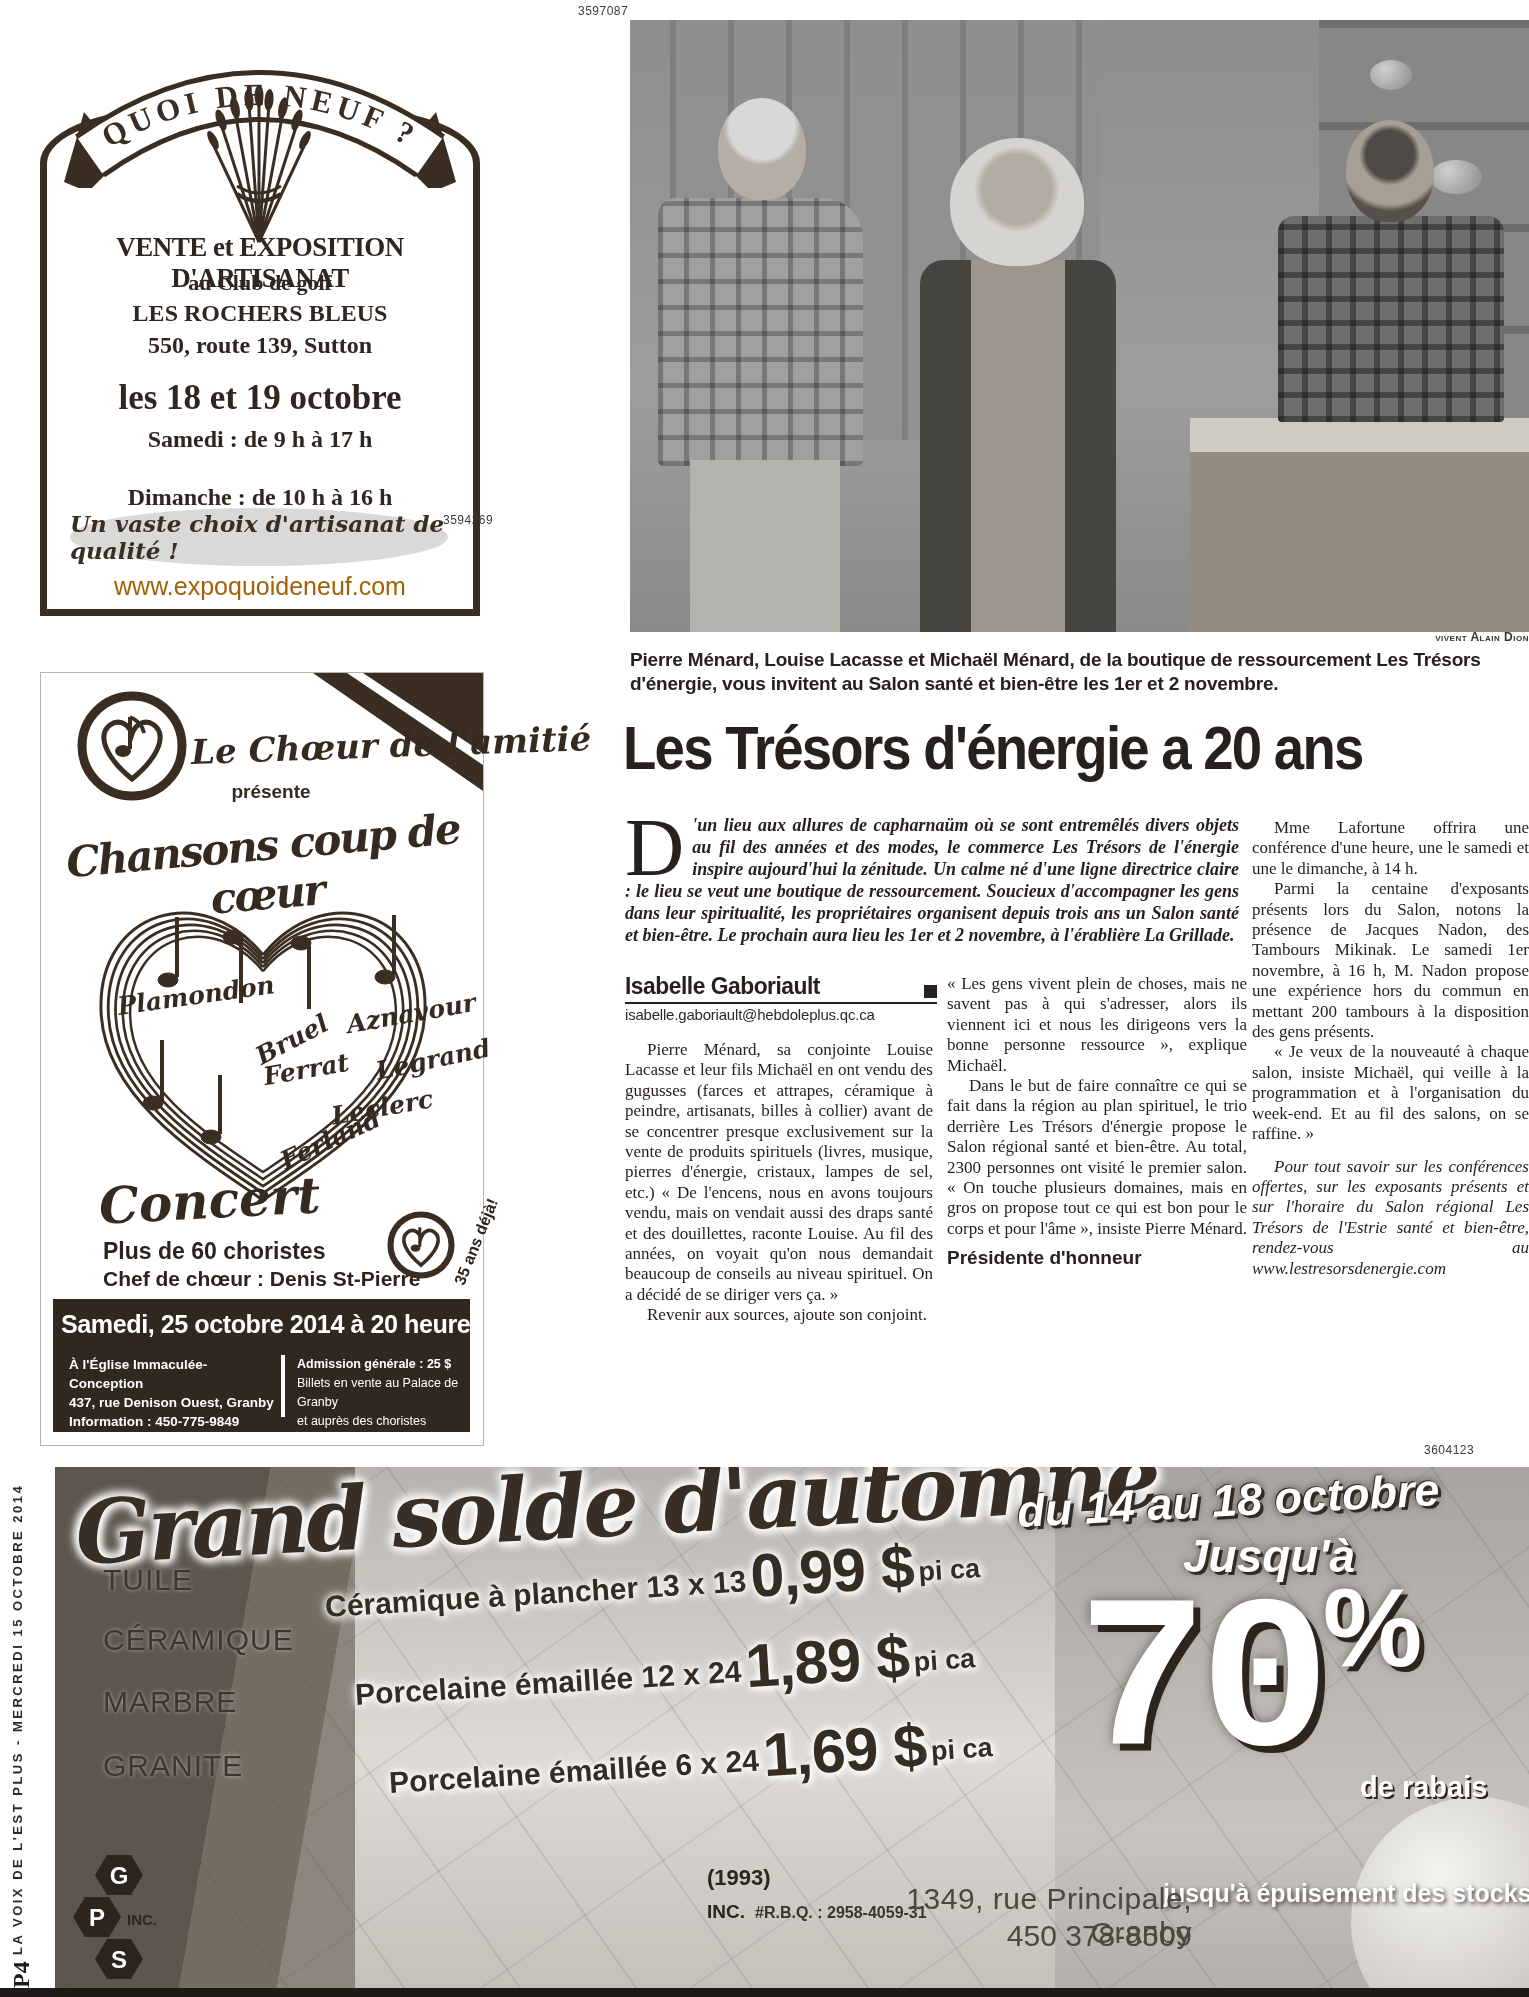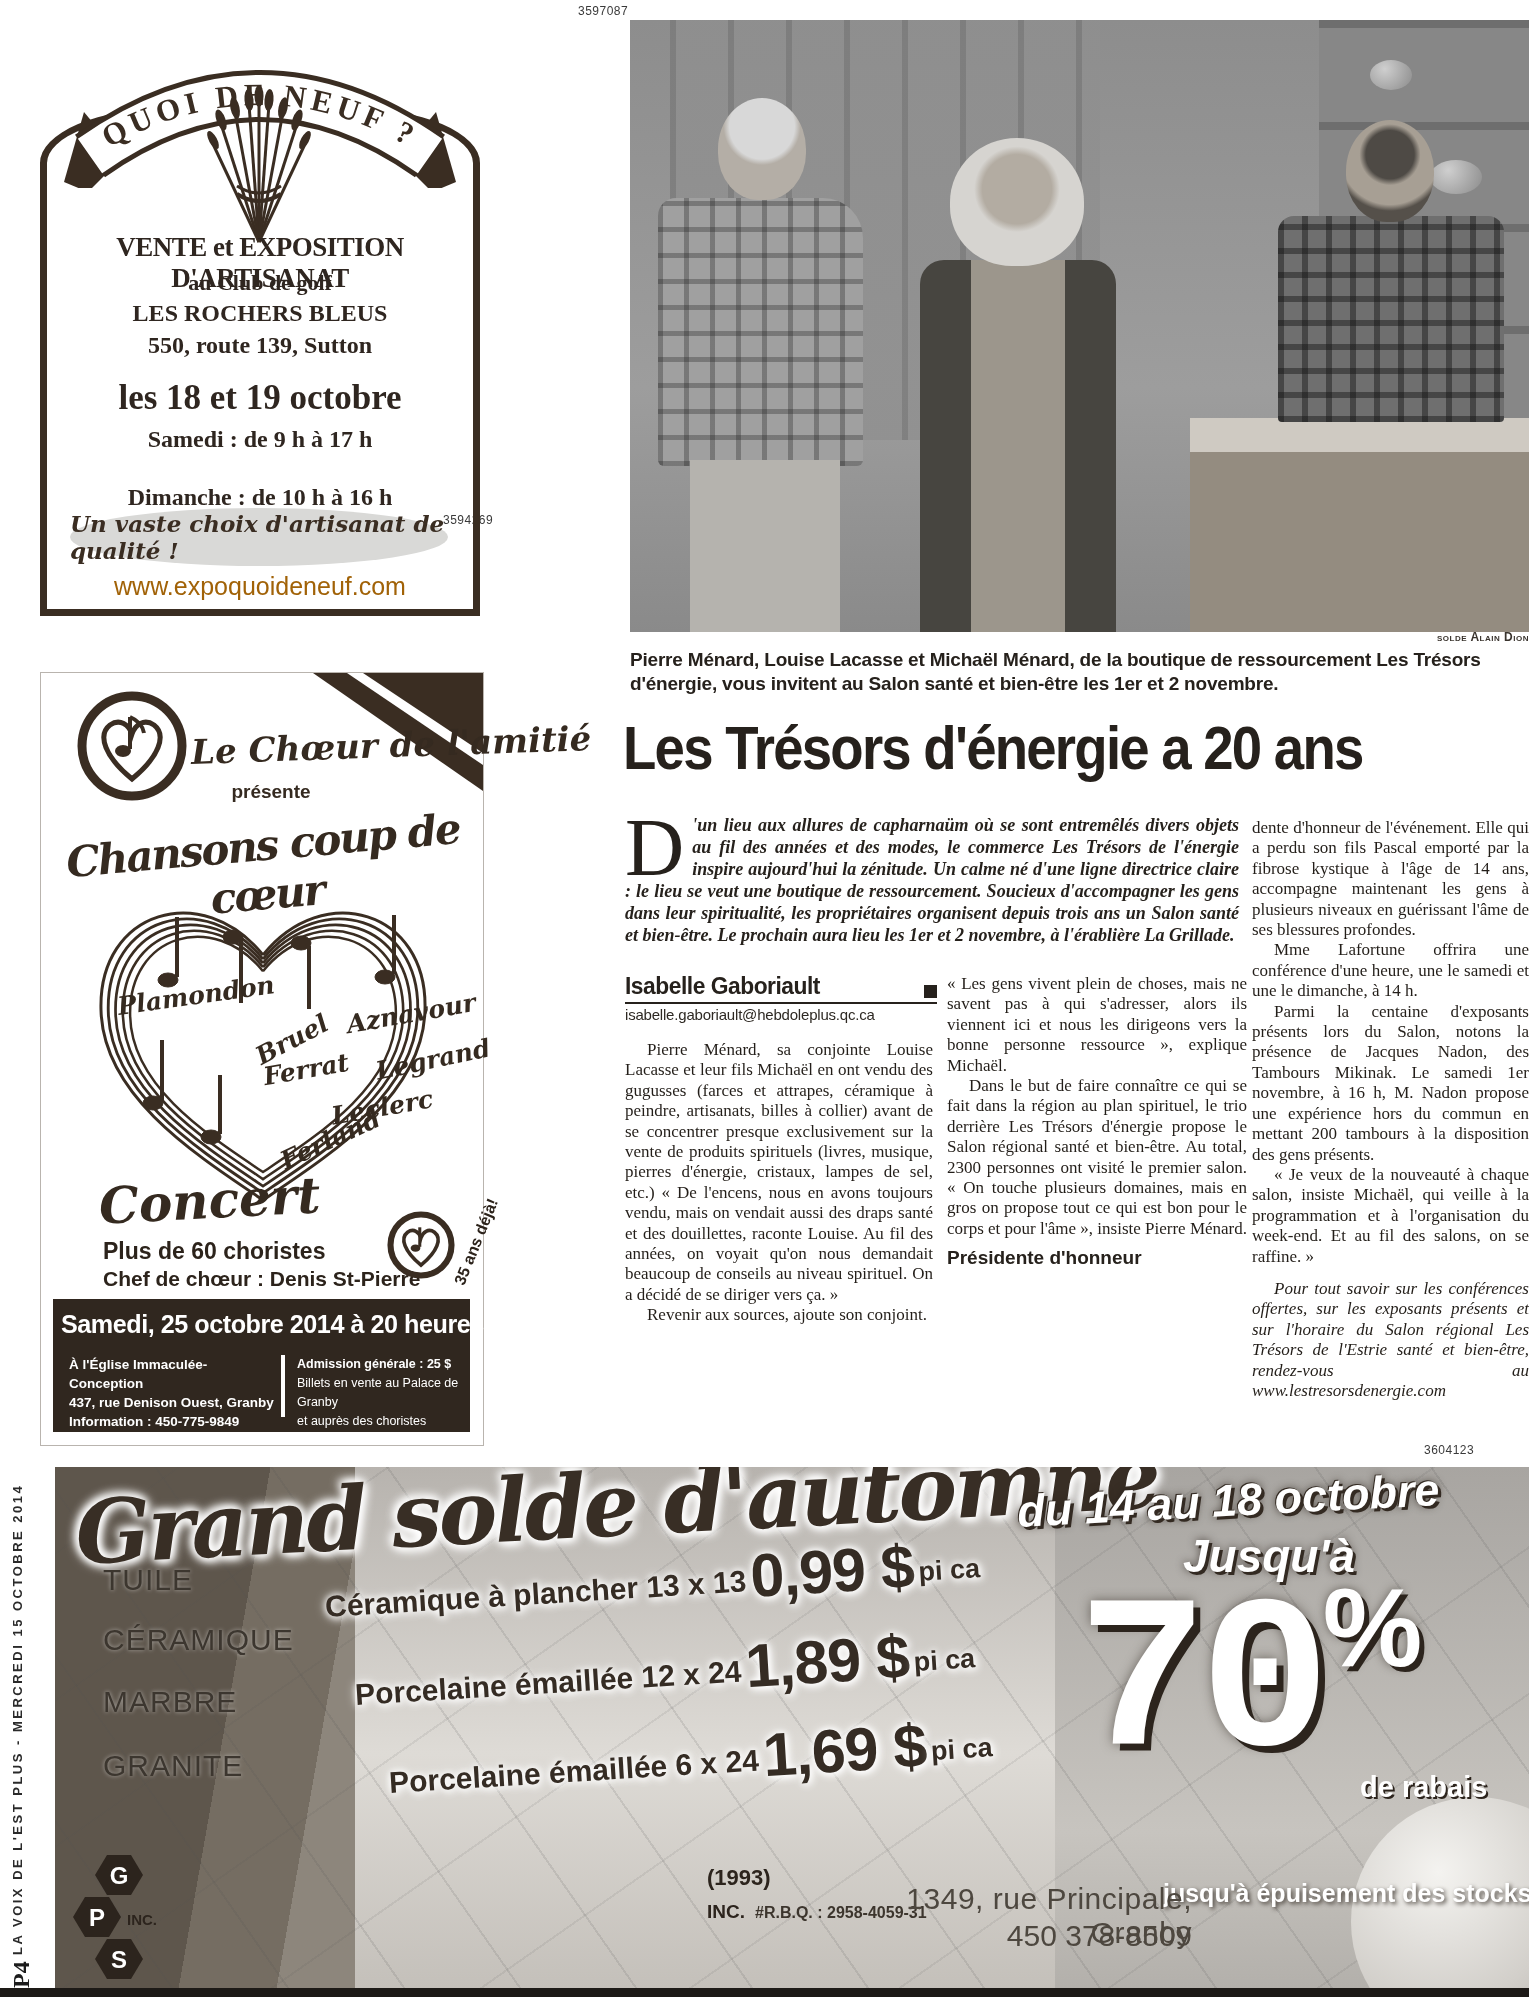--- a/index.html
+++ b/index.html
@@ -195,21 +195,21 @@
     <div class="abs plaid1" style="left:28px;top:178px;width:205px;height:268px;border-radius:18px 40px 6px 6px;"></div>
     <div class="abs" style="left:60px;top:440px;width:150px;height:172px;background:#b5b3ae;"></div>
     <div class="head" style="left:88px;top:78px;width:88px;height:102px;background:radial-gradient(circle at 50% 28%,#d8d8d8 0 38%,#b4aea6 45%);"></div>
 
     <div class="abs" style="left:290px;top:240px;width:196px;height:372px;border-radius:24px 24px 0 0;background:linear-gradient(90deg,#474540 0 26%,#9c968c 26% 74%,#474540 74%);"></div>
     <div class="head" style="left:320px;top:118px;width:134px;height:128px;background:radial-gradient(circle at 50% 40%,#b3aca2 0 34%,#d6d4d0 42%);"></div>
 
     <div class="abs plaid2" style="left:648px;top:196px;width:226px;height:206px;border-radius:16px 16px 4px 4px;"></div>
     <div class="head" style="left:716px;top:100px;width:88px;height:102px;background:radial-gradient(circle at 50% 34%,#4e4a45 0 30%,#a79f94 38% 62%,#55504a 70%);"></div>
   </div>
-  <div class="photo-credit">solde Alain Dion</div>
+  <div class="photo-credit">vivent Alain Dion</div>
   <div class="photo-caption">Pierre Ménard, Louise Lacasse et Michaël Ménard, de la boutique de ressourcement Les Trésors d'énergie, vous invitent au Salon santé et bien-être les 1er et 2 novembre.</div>
 
   <div class="headline">Les Trésors d'énergie a 20 ans</div>
 
   <div class="lede">
     <span class="dropcap">D</span><span>'un lieu aux allures de capharnaüm où se sont entremêlés divers objets au fil des années et des modes, le commerce Les Trésors de l'énergie inspire aujourd'hui la zénitude. Un calme né d'une ligne directrice claire : le lieu se veut une boutique de ressourcement. Soucieux d'accompagner les gens dans leur spiritualité, les propriétaires organisent depuis trois ans un Salon santé et bien-être. Le prochain aura lieu les 1er et 2 novembre, à l'érablière La Grillade.</span>
   </div>
 
   <div class="byline-wrap">
     <div class="byline">Isabelle Gaboriault</div>
@@ -220,21 +220,20 @@
   <div class="col" style="left:625px;top:1040px;width:308px;height:402px;">
     <p>Pierre Ménard, sa conjointe Louise Lacasse et leur fils Michaël en ont vendu des gugusses (farces et attrapes, céramique à peindre, artisanats, billes à collier) avant de se concentrer presque exclusivement sur la vente de produits spirituels (livres, musique, pierres d'énergie, cristaux, lampes de sel, etc.) « De l'encens, nous en avons toujours vendu, mais on vendait aussi des draps santé et des douillettes, raconte Louise. Au fil des années, on voyait qu'on nous demandait beaucoup de conseils au niveau spirituel. On a décidé de se diriger vers ça. »</p>
     <p>Revenir aux sources, ajoute son conjoint.</p>
   </div>
   <div class="col" style="left:947px;top:974px;width:300px;height:468px;">
     <p class="ni">« Les gens vivent plein de choses, mais ne savent pas à qui s'adresser, alors ils viennent ici et nous les dirigeons vers la bonne personne ressource », explique Michaël.</p>
     <p>Dans le but de faire connaître ce qui se fait dans la région au plan spirituel, le trio derrière Les Trésors d'énergie propose le Salon régional santé et bien-être. Au total, 2300 personnes ont visité le premier salon. « On touche plusieurs domaines, mais en gros on propose tout ce qui est bon pour le corps et pour l'âme », insiste Pierre Ménard.</p>
     <div class="subhead">Présidente d'honneur</div>
   </div>
   <div class="col" style="left:1252px;top:818px;width:277px;height:628px;">
-    <p class="ni">dente d'honneur de l'événement. Elle qui a perdu son fils Pascal emporté par la fibrose kystique à l'âge de 14 ans, accompagne maintenant les gens à plusieurs niveaux en guérissant l'âme de ses blessures profondes.</p>
     <p>Mme Lafortune offrira une conférence d'une heure, une le samedi et une le dimanche, à 14 h.</p>
     <p>Parmi la centaine d'exposants présents lors du Salon, notons la présence de Jacques Nadon, des Tambours Mikinak. Le samedi 1er novembre, à 16 h, M. Nadon propose une expérience hors du commun en mettant 200 tambours à la disposition des gens présents.</p>
     <p>« Je veux de la nouveauté à chaque salon, insiste Michaël, qui veille à la programmation et à l'organisation du week-end. Et au fil des salons, on se raffine. »</p>
     <p class="closing">Pour tout savoir sur les conférences offertes, sur les exposants présents et sur l'horaire du Salon régional Les Trésors de l'Estrie santé et bien-être, rendez-vous au www.lestresorsdenergie.com</p>
   </div>
 
   <div id="ad-choeur">
     <svg class="abs" style="right:0;top:0;" width="180" height="120" viewBox="0 0 180 120">
       <polygon points="10,0 180,0 180,118" fill="#3a2d22"></polygon>
       <polygon points="44,0 180,0 180,92" fill="#ffffff"></polygon>

